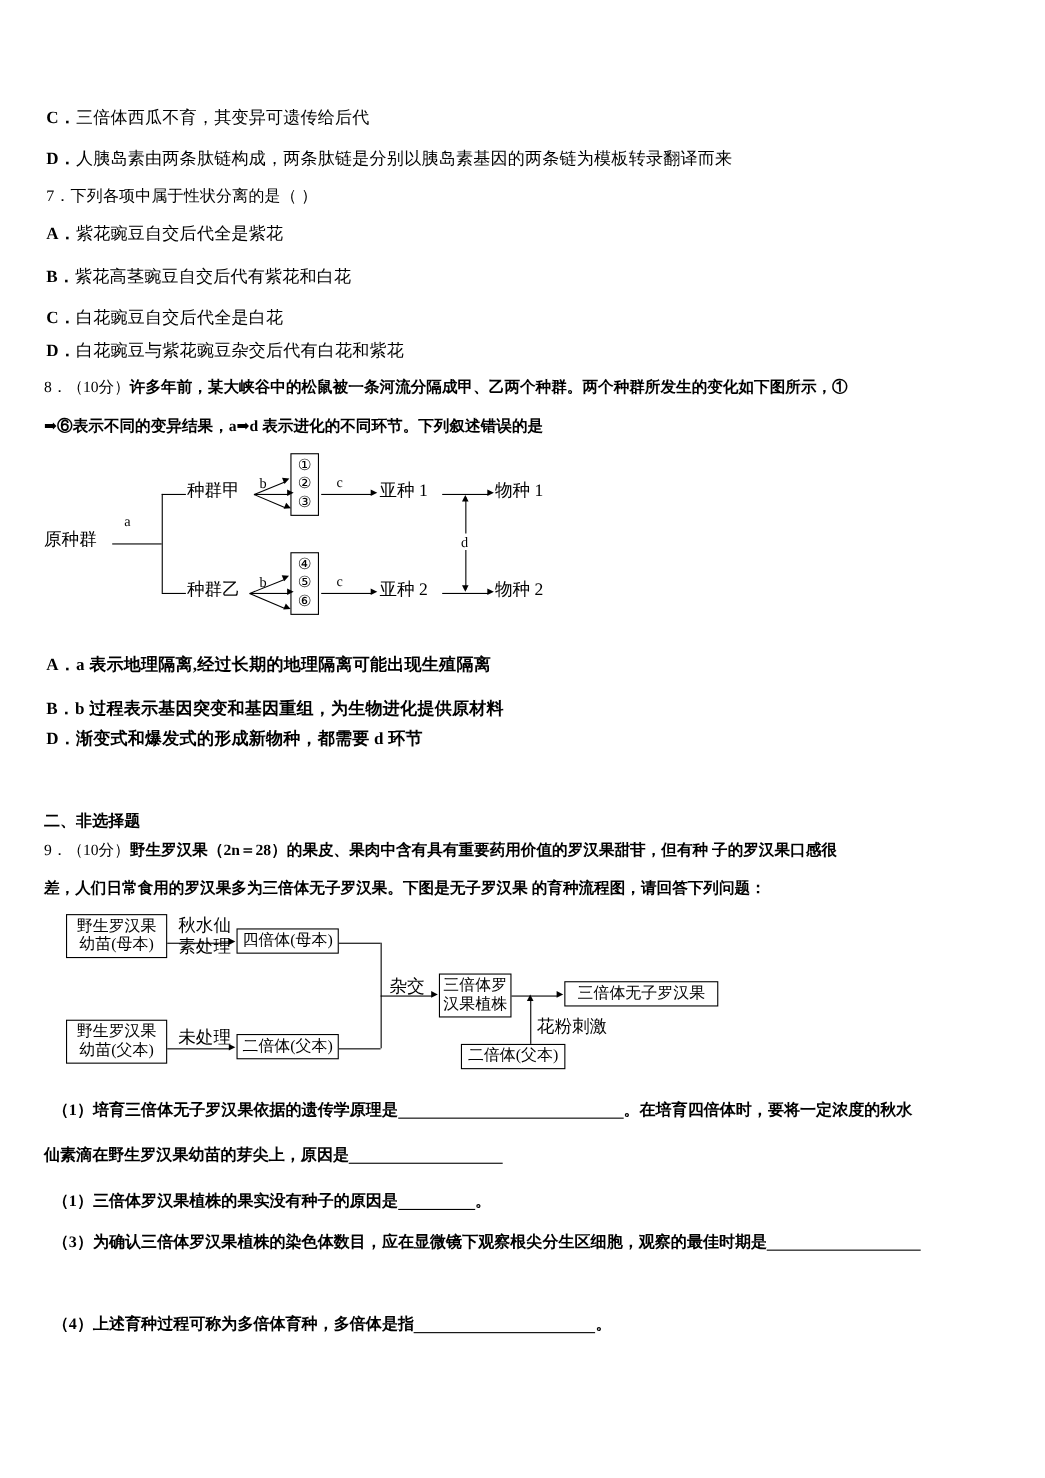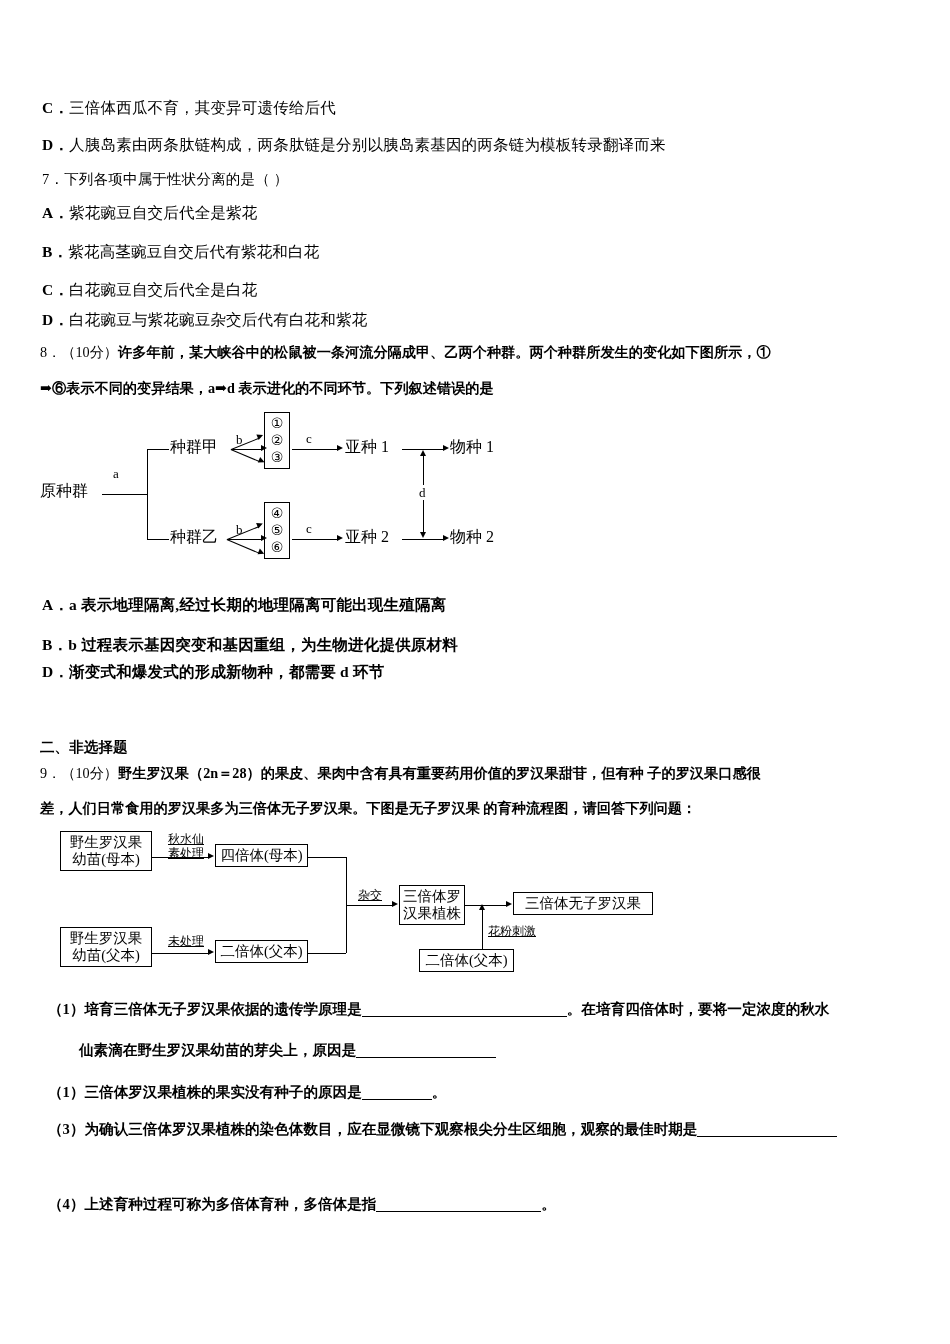--- a/index.html
+++ b/index.html
@@ -155,25 +155,24 @@
     text-align: center;
     font-size: 14.5px;
     line-height: 1.18;
     padding: 2px 3px;
     white-space: nowrap;
     background: #fff;
   }
   .fbox.two span { display: block; }
   .flabel {
     position: absolute;
-    font-size: 12px;
+    font-size: 16px;
     line-height: 1.2;
     white-space: nowrap;
     text-align: center;
-    text-decoration: underline;
   }
   .flabel span { display: block; }
   #diagram-breeding .hl {
     position: absolute;
     height: 0;
     border-top: 1.5px solid #000;
   }
   #diagram-breeding .vl {
     position: absolute;
     width: 0;
@@ -376,21 +375,21 @@
     </div>
 
     <div class="fbox" style="left:364px; top:123px; width:95px;">
       <span>二倍体(父本)</span>
     </div>
   </div>
 
   <div class="para" style="left:48px; top:1002px;">
     <span class="bold">（1）培育三倍体无子罗汉果依据的遗传学原理是</span><span class="blank" style="width:205px;"></span><span class="bold">。在培育四倍体时，要将一定浓度的秋水</span>
   </div>
-  <div class="para" style="left:40px; top:1043px;margin-left:39px;">
+  <div class="para" style="left:40px; top:1043px;">
     <span class="bold">仙素滴在野生罗汉果幼苗的芽尖上，原因是</span><span class="blank" style="width:140px;"></span>
   </div>
 
   <div class="para" style="left:48px; top:1085px;">
     <span class="bold">（1）三倍体罗汉果植株的果实没有种子的原因是</span><span class="blank" style="width:70px;"></span><span class="bold">。</span>
   </div>
 
   <div class="para" style="left:48px; top:1122px;">
     <span class="bold">（3）为确认三倍体罗汉果植株的染色体数目，应在显微镜下观察根尖分生区细胞，观察的最佳时期是</span><span class="blank" style="width:140px;"></span>
   </div>

